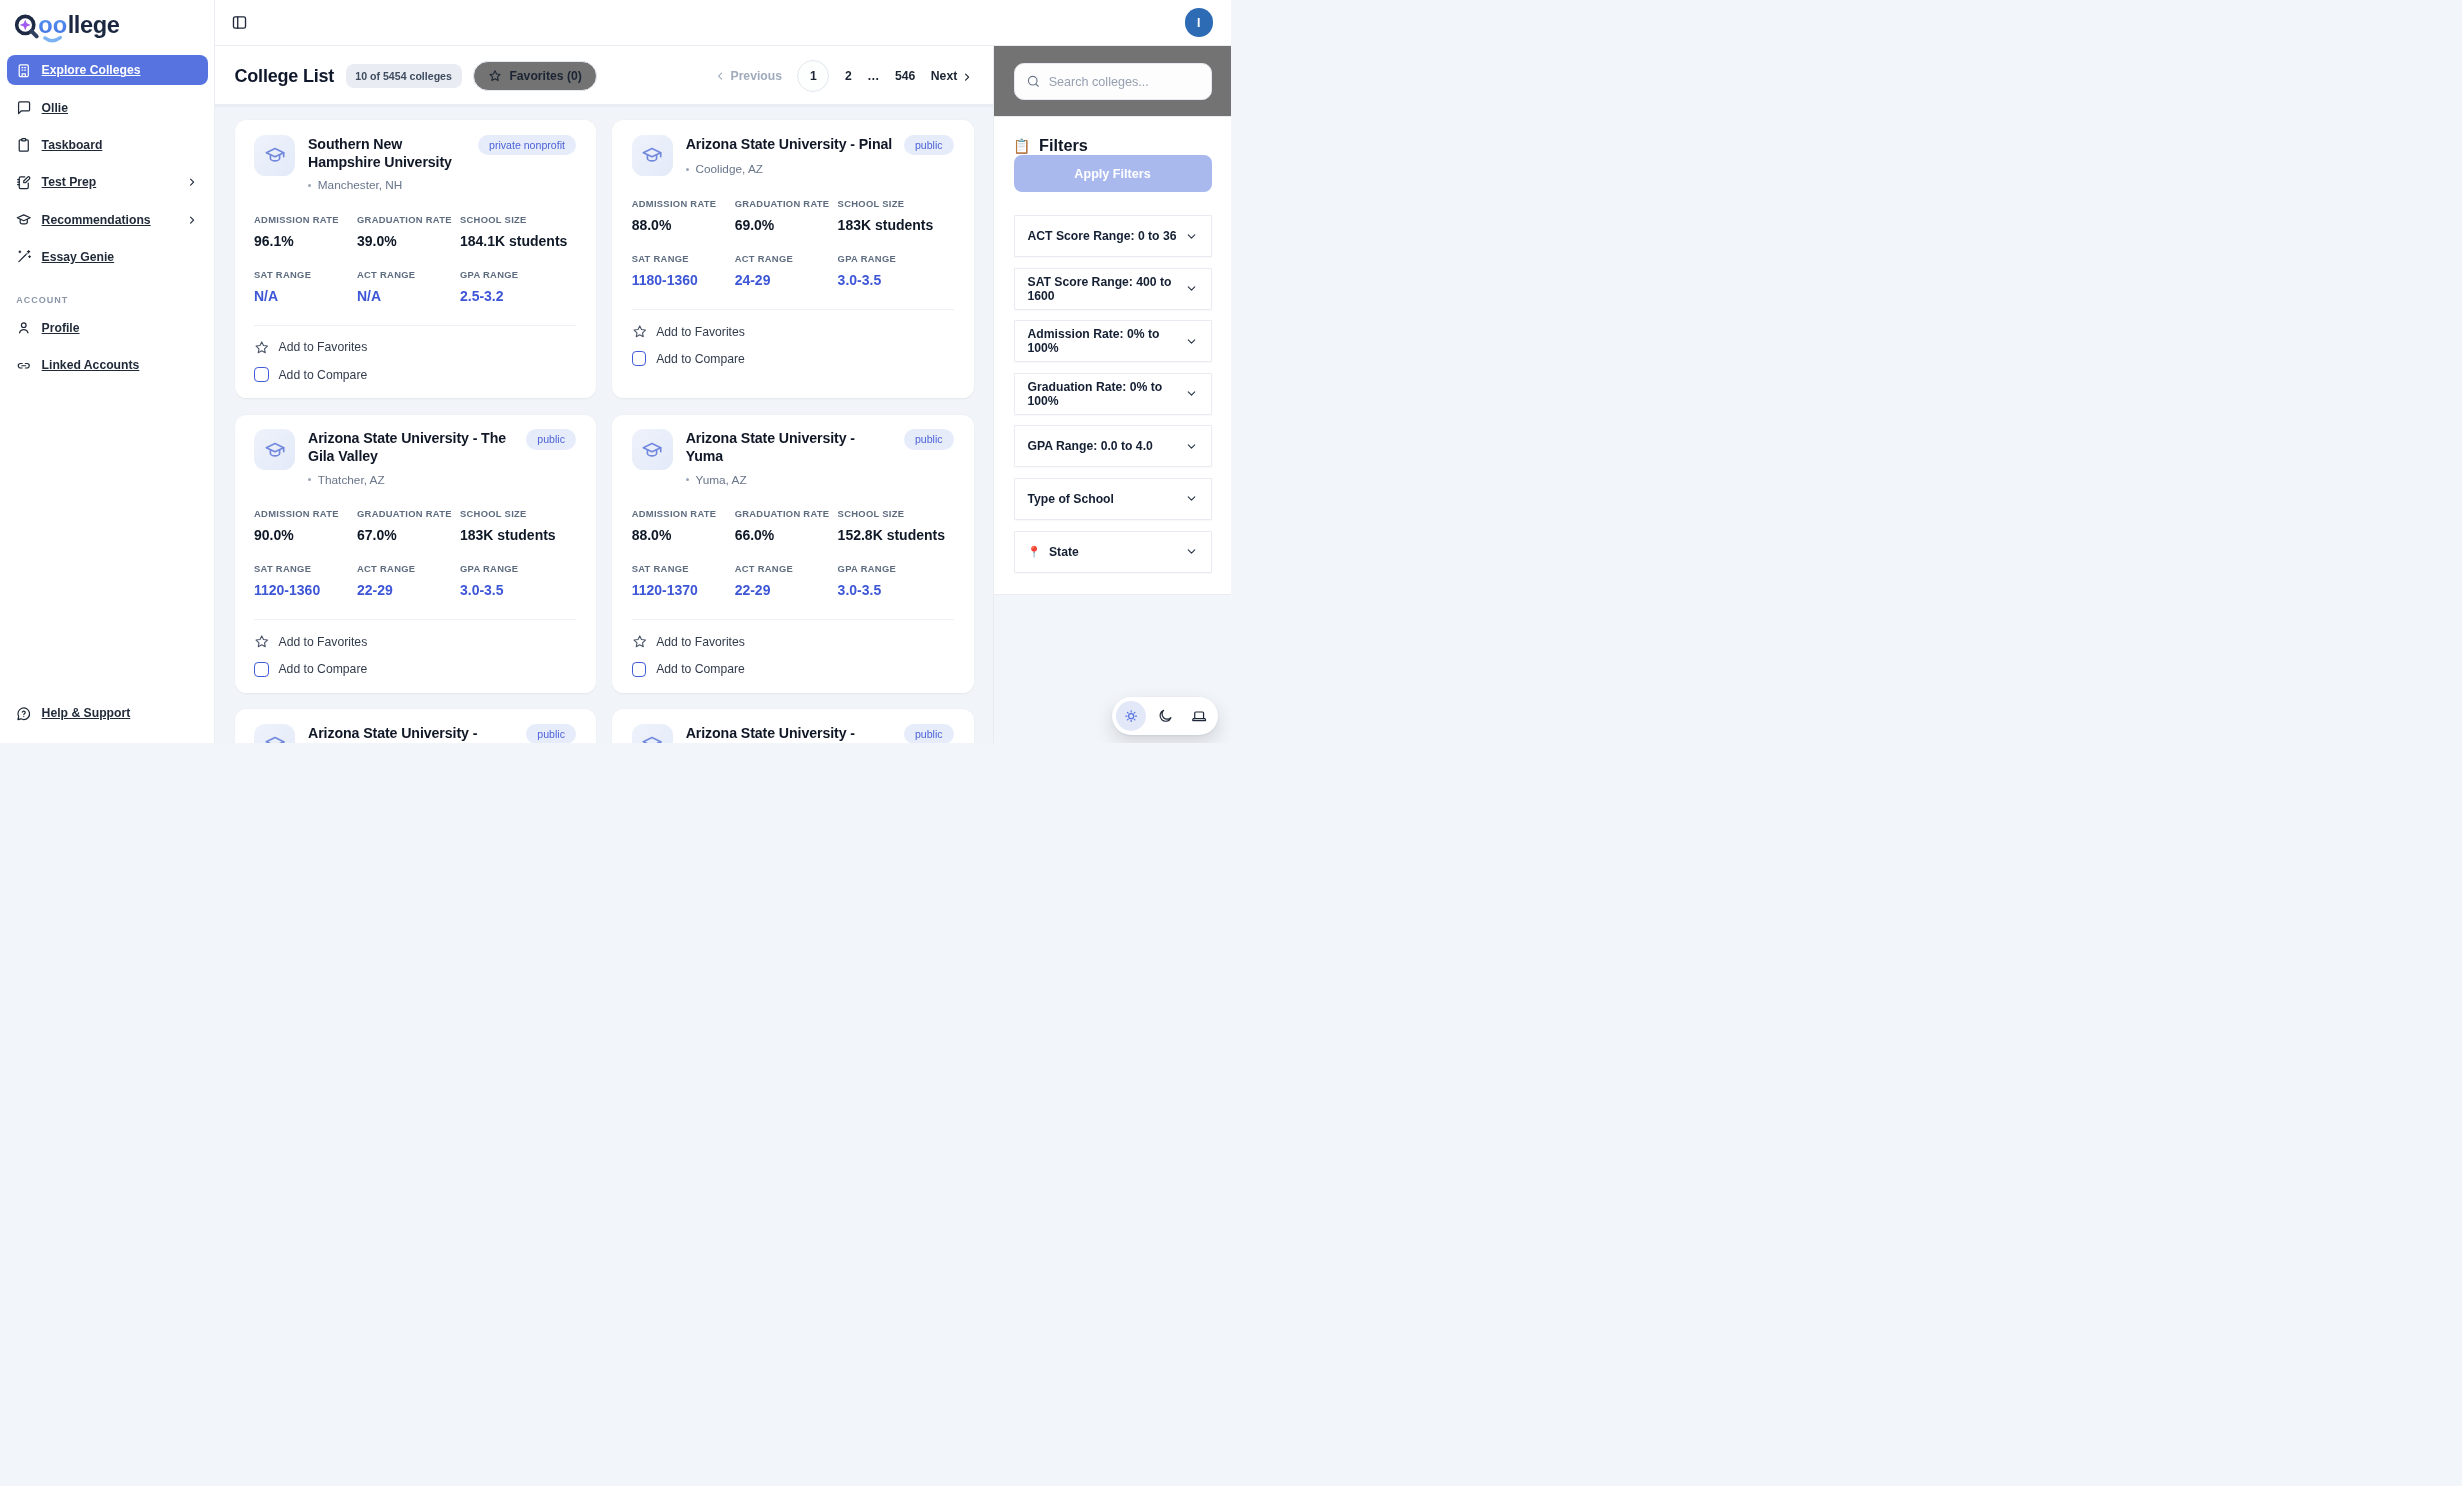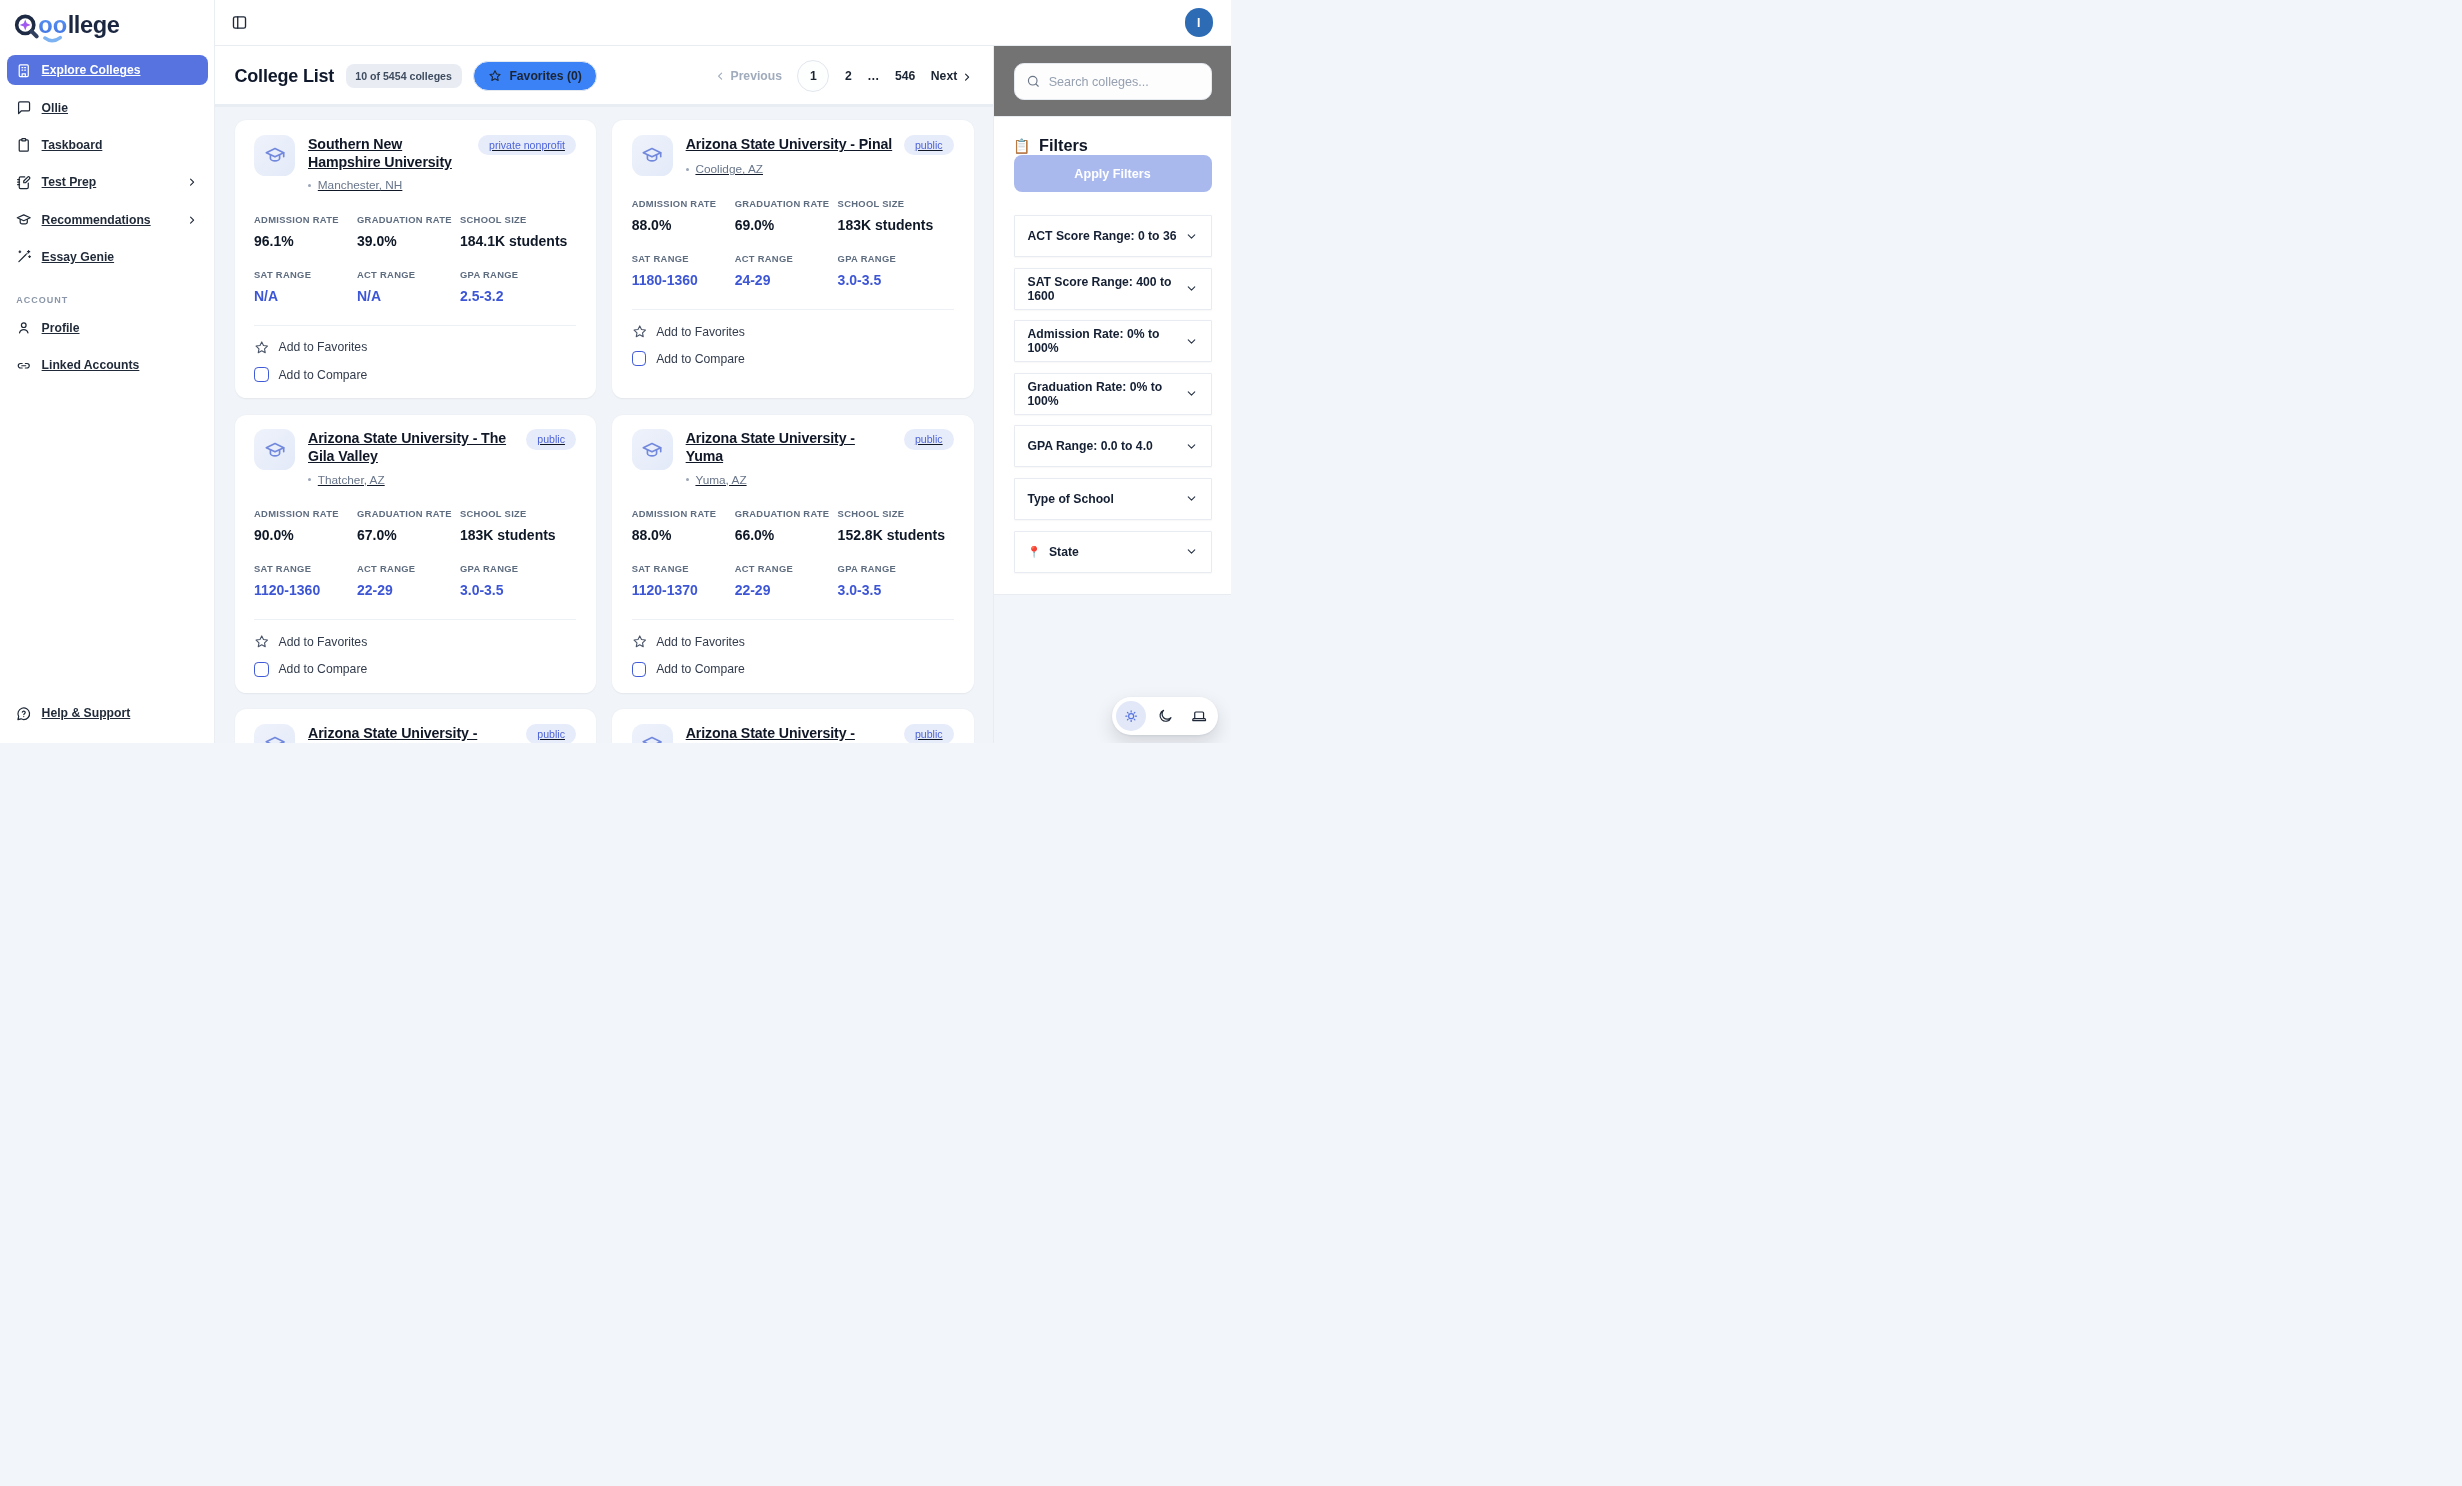--- a/index.html
+++ b/index.html
@@ -25,37 +25,37 @@
   .icon-btn { background: none; border: none; cursor: pointer; display: flex; align-items: center; }
   .avatar { margin-left: auto; width: 28.5px; height: 28.5px; border-radius: 50%; background: #2d6cb5; color: #fff; font-size: 12.2px; font-weight: 700; display: flex; align-items: center; justify-content: center; border: none; cursor: pointer; }
 
   .content-row { flex: 1; display: flex; min-height: 0; }
 
   
   .list-area { flex: 1; display: flex; flex-direction: column; min-width: 0; background: #f1f5f9; }
   .toolbar { background: #fff; display: flex; align-items: center; gap: 11.4px; padding: 14px 19.5px 12.2px; border-bottom: 3.3px solid #e8edf3; }
   .page-title { font-size: 18px; font-weight: 800; color: #0f172a; letter-spacing: -0.2px; }
   .count-badge { background: #e9edf3; color: #3f4c5f; font-size: 10.6px; font-weight: 600; padding: 5.7px 9.8px; border-radius: 8.1px; white-space: nowrap; }
-  .fav-btn { display: inline-flex; align-items: center; gap: 7.3px; border: 0.8px solid #e4e9f0; background: #3b82f6; border-radius: 813px; padding: 7.3px 14px; font-size: 12.2px; font-weight: 600; color: #1b2432; cursor: pointer; font-family: inherit; }
+  .fav-btn { display: inline-flex; align-items: center; gap: 7.3px; border: 0.8px solid #e4e9f0; background: #737373; border-radius: 813px; padding: 7.3px 14px; font-size: 12.2px; font-weight: 600; color: #1b2432; cursor: pointer; font-family: inherit; }
   .pagination { margin-left: auto; display: flex; align-items: center; gap: 15.5px; font-size: 12.2px; font-weight: 600; }
   .page-prev { display: flex; align-items: center; gap: 4.1px; color: #a0abbc; background: none; border: none; font: inherit; font-weight: 600; cursor: default; }
   .page-prev svg { stroke: #a0abbc; }
   .page-current { width: 32px; height: 32px; border-radius: 50%; border: 0.8px solid #e2e7ee; background: #fdfefe; display: flex; align-items: center; justify-content: center; color: #1b2432; font: inherit; font-weight: 600; cursor: pointer; }
   .page-link { background: none; border: none; color: #1b2432; font: inherit; font-weight: 600; cursor: pointer; }
   .page-dots { color: #1b2432; font-weight: 700; }
   .page-next { display: flex; align-items: flex-end; gap: 4.1px; color: #1b2432; background: none; border: none; font: inherit; font-weight: 600; cursor: pointer; }
   .page-next svg { stroke: #1b2432; }
 
   .cards-scroll { flex: 1; overflow: hidden; padding: 13px 19.5px 0; }
   .cards-grid { display: grid; grid-template-columns: 1fr 1fr; gap: 16.3px; }
   .card { background: #fff; border-radius: 11.4px; padding: 14.7px 19.5px 16.3px; box-shadow: 0 0.8px 1.6px rgba(15,23,42,.06); }
   .card--partial { min-height: 244px; }
   .card-head { display: flex; gap: 13px; align-items: flex-start; }
   .card-icon { width: 41px; height: 41px; min-width: 41px; border-radius: 11.4px; background: linear-gradient(135deg, #eef2fb, #e3eaf8); display: flex; align-items: center; justify-content: center; }
-  .card-headtext { flex: 1; min-width: 0; text-decoration: underline; }
+  .card-headtext { flex: 1; min-width: 0; }
   .card-title-row { display: flex; align-items: flex-start; gap: 9.8px; }
   .card-title { flex: 1; font-size: 14.2px; line-height: 1.27; font-weight: 700; color: #101726; letter-spacing: -0.1px; }
   .type-badge { background: #e7ecfb; color: #4c63d8; font-size: 10.6px; font-weight: 500; padding: 4.1px 11.4px; border-radius: 813px; white-space: nowrap; }
   .card-loc { margin-top: 7.3px; display: flex; align-items: center; gap: 6.5px; color: #68758a; font-size: 11.8px; }
   .loc-dot { width: 3.3px; height: 3.3px; border-radius: 50%; background: #9aa6b8; }
   .stats { display: grid; grid-template-columns: 1.06fr 1.06fr 1.3fr; column-gap: 8.1px; margin-top: 20.4px; }
   .stats.second { margin-top: 19px; }
   .stat-label { font-size: 9.4px; font-weight: 700; color: #5e6c80; letter-spacing: 0.3px; line-height: 1.45; }
   .stat-value { margin-top: 6.5px; font-size: 14px; font-weight: 700; color: #0f1827; }
   .stat-value.blue { color: #3d56d6; }

